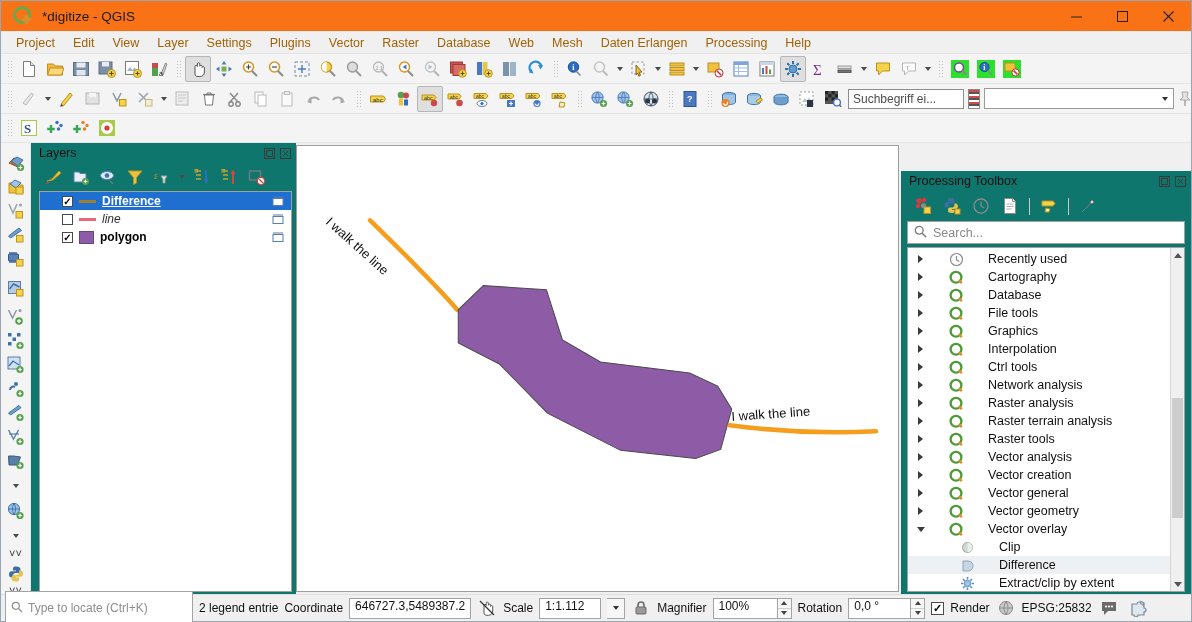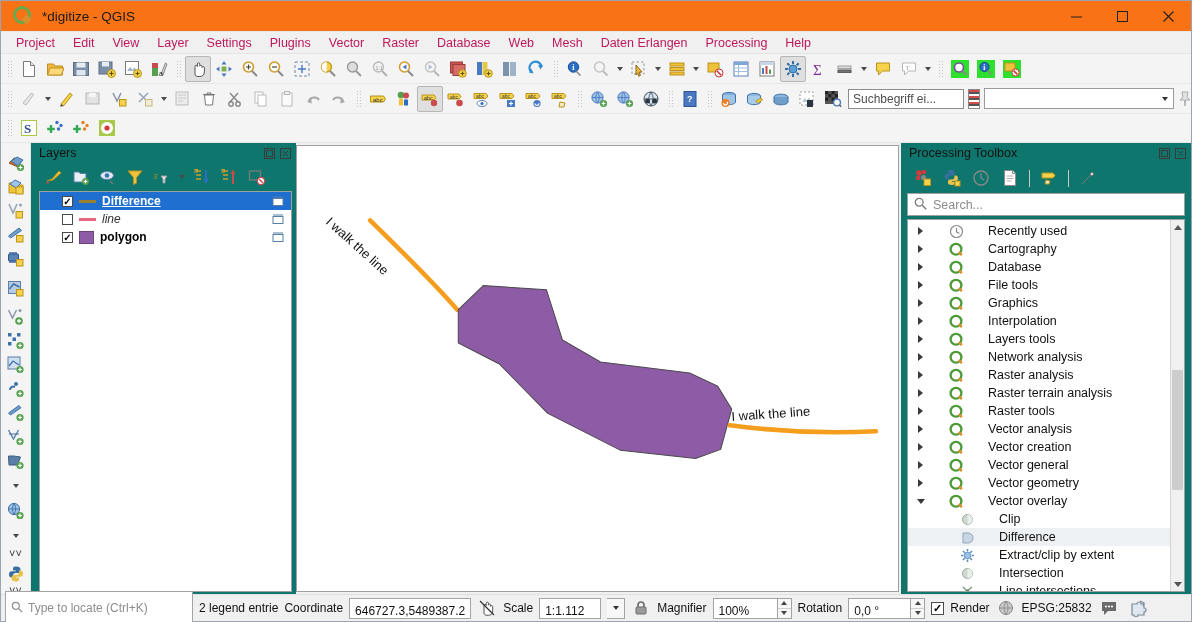--- a/index.html
+++ b/index.html
@@ -26,21 +26,21 @@
                       right:-2px; bottom:-2px; transform:rotate(40deg); }
   .title-text { font-size:13.5px; color:#1a1a1a; }
   .win-btns { margin-left:auto; display:flex; height:31px; }
   .win-btn { width:46px; height:31px; display:flex; align-items:center; justify-content:center;
              font-size:13px; color:#222; }
   .win-btn svg { display:block; }
 
   
   .menubar { height:22px; flex:0 0 22px; background:#f0f0f0; display:flex; align-items:center;
              padding-left:6px; border-bottom:1px solid #e4e4e4; }
-  .menu-item { padding:2px 9px; font-size:12.5px; color:#be185d; white-space:nowrap; }
+  .menu-item { padding:2px 9px; font-size:12.5px; color:#a16207; white-space:nowrap; }
 
   
   .toolbar { display:flex; align-items:center; background:#f4f4f4; padding:0 2px;
              border-bottom:1px solid #e6e6e6; }
   .tbrow1 { height:30px; flex:0 0 30px; }
   .tbrow2 { height:30px; flex:0 0 30px; }
   .tbrow3 { height:29px; flex:0 0 29px; }
   .grip { width:7px; height:20px; margin:0 3px; flex:0 0 auto;
           background-image: radial-gradient(#b9b9b9 1px, transparent 1px);
           background-size:3px 3px; background-position:1px 1px; opacity:.85; }
@@ -108,21 +108,21 @@
   .lchip { margin-left:auto; margin-right:6px; width:14px; height:11px; flex:0 0 auto; }
 
   
   .canvas-wrap { flex:1 1 auto; display:flex; flex-direction:column; min-width:0; padding:2px 2px 2px 0; }
   .canvas { flex:1 1 auto; background:#fff; border:1px solid #9e9e9e; position:relative; overflow:hidden; }
   .canvas svg { position:absolute; inset:0; width:100%; height:100%; }
   .maplabel { position:absolute; font-family:"Liberation Sans", sans-serif; font-size:13px;
               color:#111; white-space:nowrap; transform-origin:0 0; }
 
   
-  .pt-panel { width:290px; flex:0 0 290px; }
+  .pt-panel { width:290px; flex:0 0 290px;margin-top:28px; }
   .pt-toolbar { height:30px; flex:0 0 30px; display:flex; align-items:center; padding-left:8px; gap:1px; }
   .pt-toolbar .tool { width:28px; height:26px; }
   .pt-sep { width:1px; height:17px; background:#c8c8c8; margin:0 4px; }
   .pt-search { height:23px; margin:0 6px 3px 6px; background:#fff; border:1px solid #a0a0a0;
                display:flex; align-items:center; padding:0 6px; gap:6px; flex:0 0 23px; }
   .pt-search-ph { color:#8a8a8a; font-size:12.5px; }
   .pt-tree { flex:1 1 auto; background:#fff; border:1px solid #a0a0a0; margin:0 6px 2px 6px;
              position:relative; overflow:hidden; display:flex; }
   .tree-inner { flex:1 1 auto; overflow:hidden; padding-top:2px; }
   .tnode { height:18px; display:flex; align-items:center; gap:24px; padding-left:8px; }
@@ -143,21 +143,21 @@
   .sb-down::after { border-top:5px solid #555; }
   .sb-thumb { position:absolute; left:1px; right:1px; top:150px; height:120px; background:#cdcdcd; }
 
   
   .statusbar { height:27px; flex:0 0 27px; background:#f0f0f0; display:flex; align-items:center;
                padding:0 4px; gap:6px; border-top:1px solid #e0e0e0; }
   .locate { width:188px; height:34px; background:#fff; border:1px solid #a3a3a3; display:flex;
             align-items:center; padding:0 5px; gap:5px; flex:0 0 auto; }
   .locate span { color:#8d8d8d; font-size:12px; }
   .sb-text { font-size:12px; color:#111; white-space:nowrap; }
-  .field { height:21px; background:#fff; border:1px solid #a3a3a3; display:flex; align-items:flex-end;
+  .field { height:21px; background:#fff; border:1px solid #a3a3a3; display:flex; align-items:flex-start;
            padding:0 5px; font-size:12px; color:#111; flex:0 0 auto; }
   .spin { display:flex; align-items:stretch; flex:0 0 auto; }
   .spin .field { border-right:none; }
   .spin-btns { width:15px; border:1px solid #a3a3a3; background:#f7f7f7; display:flex;
                flex-direction:column; }
   .spin-btns div { flex:1; display:flex; align-items:center; justify-content:center; }
   .spin-btns div:first-child { border-bottom:1px solid #d0d0d0; }
   .spin-btns div::after { content:""; border-left:3px solid transparent; border-right:3px solid transparent; }
   .spin-btns div:first-child::after { border-bottom:4px solid #444; }
   .spin-btns div:last-child::after { border-top:4px solid #444; }
@@ -1137,21 +1137,21 @@
             <span class="tlabel">Interpolation</span>
           </div>
           <div class="tnode">
             <span class="tarrow collapsed"></span>
             <span class="ticon">
               <svg width="15" height="15" viewBox="0 0 15 15">
                   <circle cx="7" cy="7.2" r="5.4" fill="none" stroke="#4f9a38" stroke-width="2.3"></circle>
                   <path d="M9.8 10.2l3 3" stroke="#d98f2b" stroke-width="2.6"></path>
                 </svg>
             </span>
-            <span class="tlabel">Layers tools</span>
+            <span class="tlabel">Ctrl tools</span>
           </div>
           <div class="tnode">
             <span class="tarrow collapsed"></span>
             <span class="ticon">
               <svg width="15" height="15" viewBox="0 0 15 15">
                   <circle cx="7" cy="7.2" r="5.4" fill="none" stroke="#4f9a38" stroke-width="2.3"></circle>
                   <path d="M9.8 10.2l3 3" stroke="#d98f2b" stroke-width="2.6"></path>
                 </svg>
             </span>
             <span class="tlabel">Network analysis</span>

